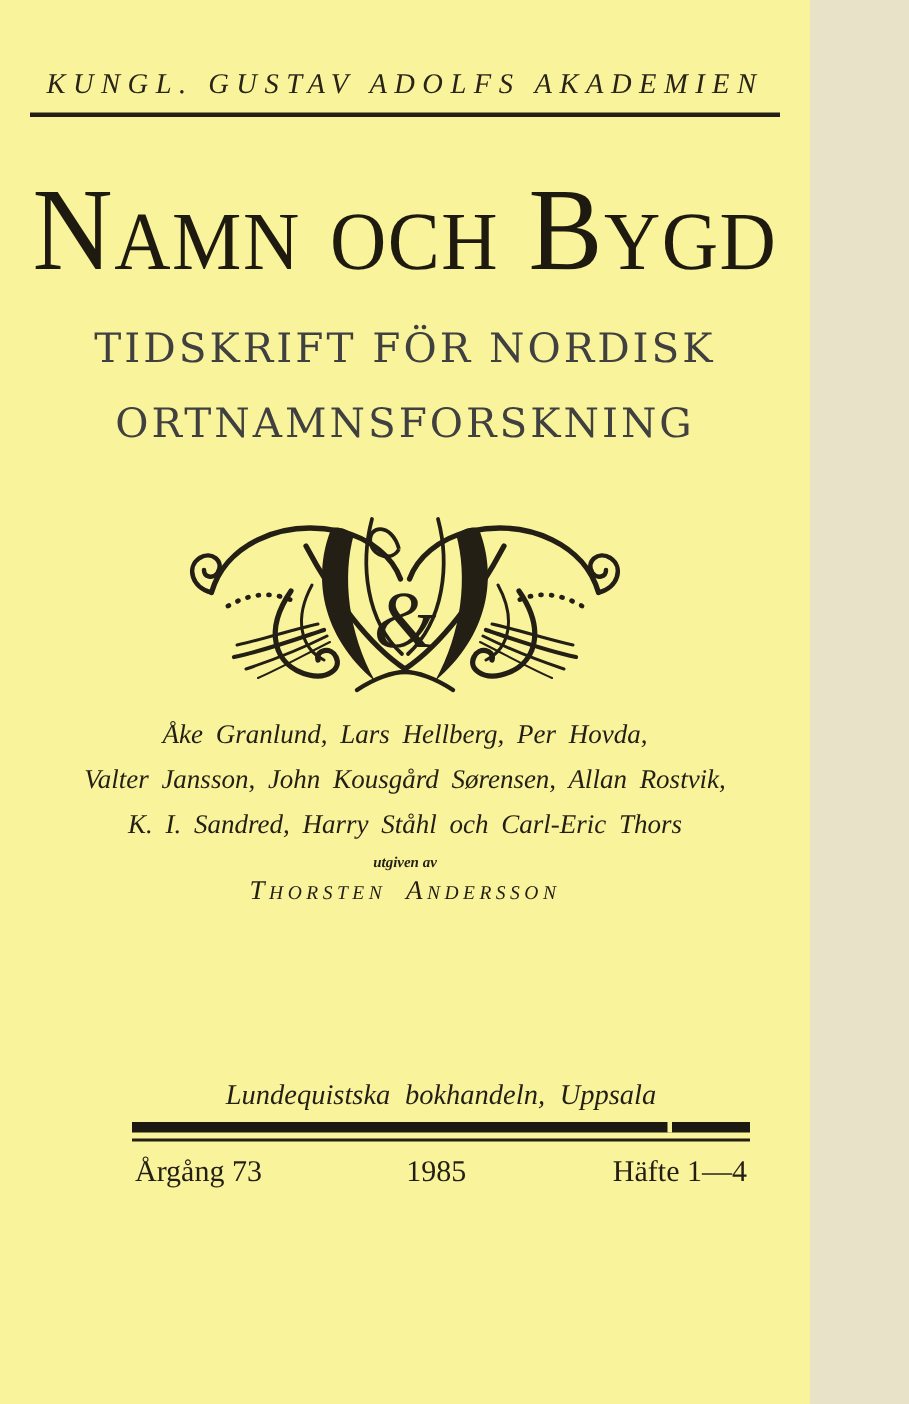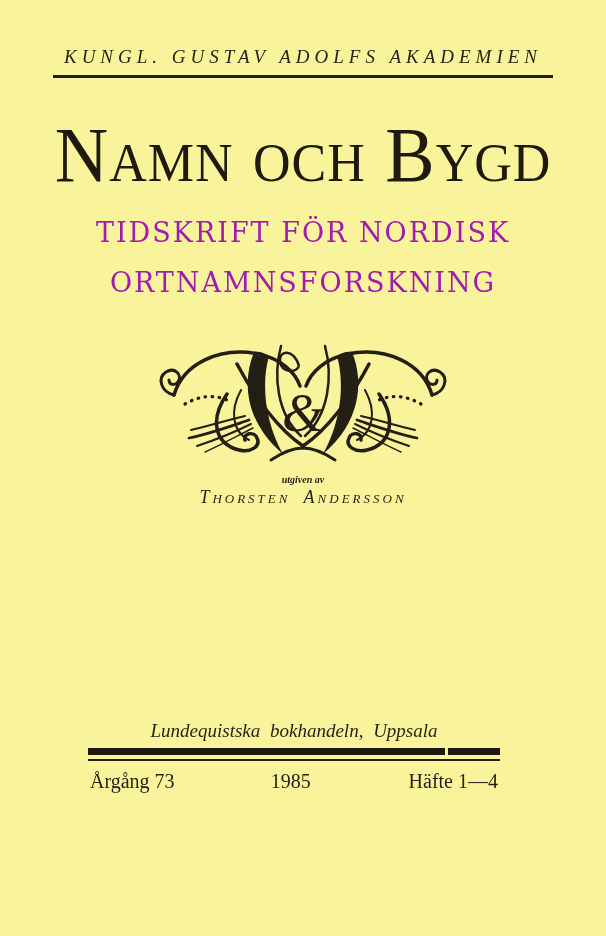--- a/index.html
+++ b/index.html
@@ -3,21 +3,21 @@
 <meta charset="utf-8">
 <style>
   html,body{margin:0;padding:0;}
   body{
     width:606px;height:936px;
     background:#e8e2c8;
     font-family:"Liberation Serif", serif;
   }
   .page{
     position:relative;
-    width:606px;height:936px;
+    width:540px;height:936px;
     background:#f9f49b;
     color:#241f15;
     overflow:hidden;
     box-sizing:border-box;
     padding-top:46px;
     text-align:center;
   }
   .academy{
     font-style:italic;
     font-size:19px;
@@ -40,21 +40,21 @@
     transform:scaleY(1.06);
     color:#1f1a10;
     white-space:nowrap;
   }
   .subtitle{
     margin-top:12px;
     font-family:"DejaVu Serif", serif;
     font-size:27px;
     letter-spacing:2px;
     line-height:50px;
-    color:#a21caf;
+    color:#404040;
     white-space:nowrap;
   }
   .emblem{
     display:block;
     margin:24px auto 0 auto;
     width:300px;height:136px;
   }
   .contrib-intro{
     margin-top:26px;
     font-style:italic;
@@ -158,20 +158,25 @@
       <path d="M44,114 C62,108 82,100 98,92" stroke-width="2"></path>
       <path d="M52,120 C66,114 84,104 100,96" stroke-width="1.4"></path>
       <path d="M118,128 C130,120 142,116 150,116" stroke-width="3"></path>
     </g>
     <use href="#mhalf" transform="translate(300,0) scale(-1,1)"></use>
     <path d="M146,34 C141,16 125,18 127,30 C129,40 142,42 146,34" stroke="#241f15" stroke-width="2.5" fill="none"></path>
     <text x="150" y="99" text-anchor="middle" font-size="54" font-style="italic" font-family="Liberation Serif, serif" fill="#241f15">&amp;</text>
   </svg>
 
 
+  <div class="contrib-names">
+    <div>Åke Granlund, Lars Hellberg, Per Hovda,</div>
+    <div>Valter Jansson, John Kousgård Sørensen, Allan Rostvik,</div>
+    <div>K. I. Sandred, Harry Ståhl och Carl-Eric Thors</div>
+  </div>
 
   <div class="editor-intro">utgiven av</div>
   <div class="editor-name">Thorsten Andersson</div>
 
   <div class="bottom">
     <div class="imprint">Lundequistska bokhandeln, Uppsala</div>
     <div class="bar-thick"></div>
     <div class="bar-thin"></div>
     <div class="issue-row">
       <span>Årgång 73</span>

